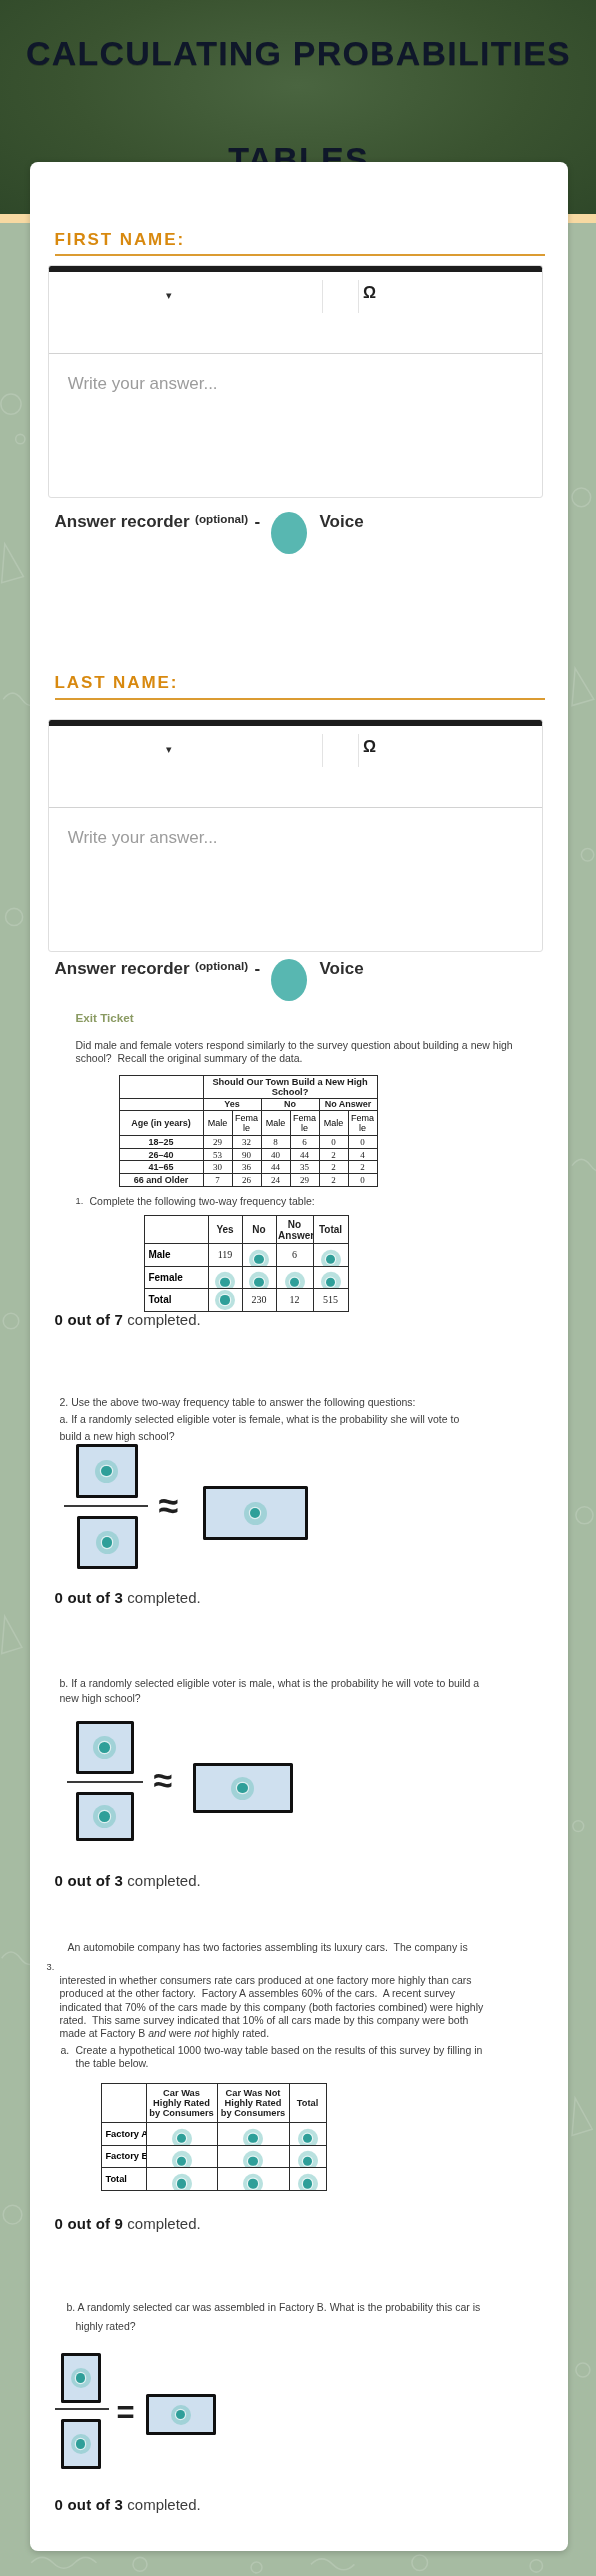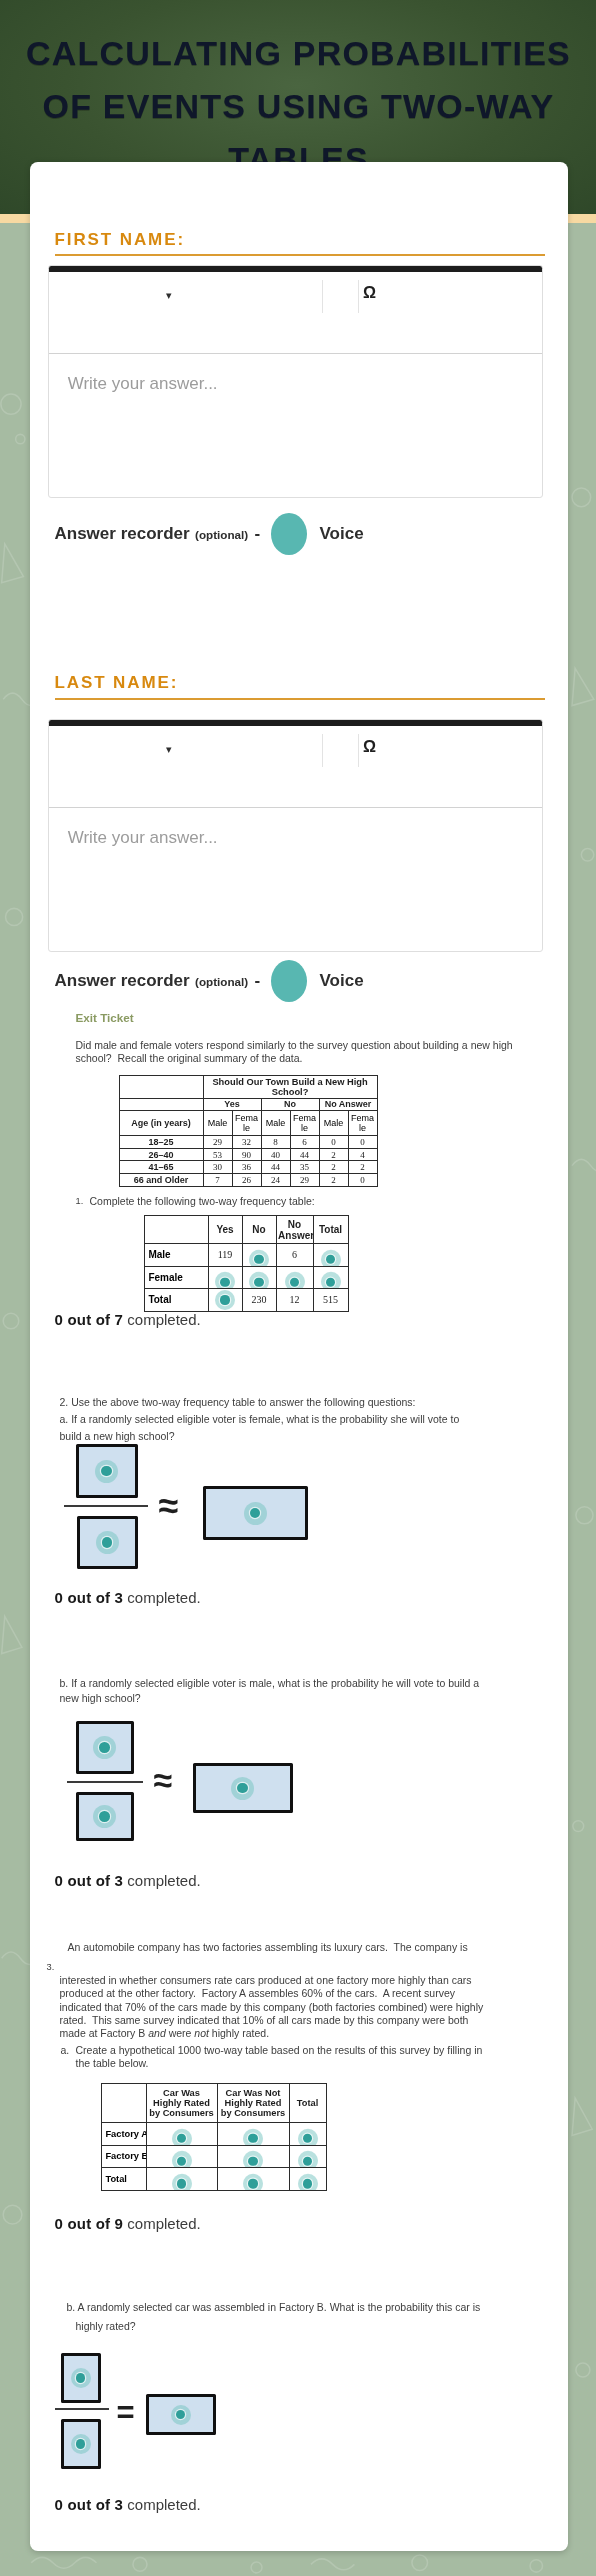--- a/index.html
+++ b/index.html
@@ -17,21 +17,21 @@
   .abs { position:absolute; }
   .name-label { font-weight:700; font-size:17px; letter-spacing:1.9px; color:#d8890f; white-space:pre; }
   .rule { height:1.6px; background:#db9b31; }
   .editor { background:#fff; border:0.8px solid #dedede; border-radius:3.1px; }
   .editor .bar { height:6.2px; background:#1d1d1d; border-radius:2.3px 2.3px 0 0; }
   .editor .toolbar { position:relative; height:82px; border-bottom:0.8px solid #d2d2d2; }
   .caret-btn { position:absolute; left:117px; top:17px; font-size:11px; color:#2f2f2f; cursor:pointer; }
   .tb-divider { position:absolute; top:7.8px; width:0.8px; height:33px; background:#e3e3e3; }
   .omega-btn { position:absolute; left:314px; top:11px; font-size:16.3px; font-weight:700; color:#1f1f1f; cursor:pointer; }
   .editor .area { padding:20px 18.6px; font-size:17px; color:#9c9c9c; }
-  .rec-row { display:flex; align-items:center; color:#2e2e2e; }
+  .rec-row { display:flex; color:#2e2e2e; }
   .rec-label { font-weight:700; font-size:17px; }
   .rec-opt { font-weight:700; font-size:11.7px; margin-left:5.4px; }
   .rec-dash { font-weight:700; font-size:17px; margin-left:6.2px; }
   .rec-circle { width:36px; height:42px; border-radius:50%; background:#58b7b1; margin-left:11px; }
   .rec-voice { font-weight:700; font-size:17px; margin-left:12.4px; }
   .exit-head { font-weight:700; font-size:11.7px; color:#8a9a62; }
   .ws-line { position:absolute; white-space:pre; font-size:10.5px; color:#3d3d3d; }
   .ws-sm { font-size:9.3px; }
   table.ws { border-collapse:collapse; table-layout:fixed; }
   table.ws td, table.ws th { border:0.8px solid #2b2b2b; text-align:center; vertical-align:middle;
@@ -82,21 +82,20 @@
         <circle cx="330" cy="3304" r="7"></circle>
       <path d="M400 3300 q14 -14 28 0 t28 0"></path>
       <circle cx="540" cy="3298" r="10"></circle>
         <circle cx="690" cy="3302" r="8"></circle>
     </g>
   </svg>
 
   <div class="chalk"></div>
   <div class="stripe"></div>
   <div class="title-line" style="top:34px;">CALCULATING PROBABILITIES</div>
-  <div class="title-line" style="top:87px;">OF EVENTS USING TWO-WAY</div>
   <div class="title-line" style="top:140px;">TABLES</div>
 
   <div class="card">
 
     <div class="abs name-label" style="top:68px;left:25px;">FIRST NAME:</div>
     <div class="abs rule" style="top:92px;left:25px;width:490px;"></div>
     <div class="abs editor" style="top:103px;left:18.6px;width:495px;height:233px;">
       <div class="bar"></div>
       <div class="toolbar">
         <span class="caret-btn">▾</span>

